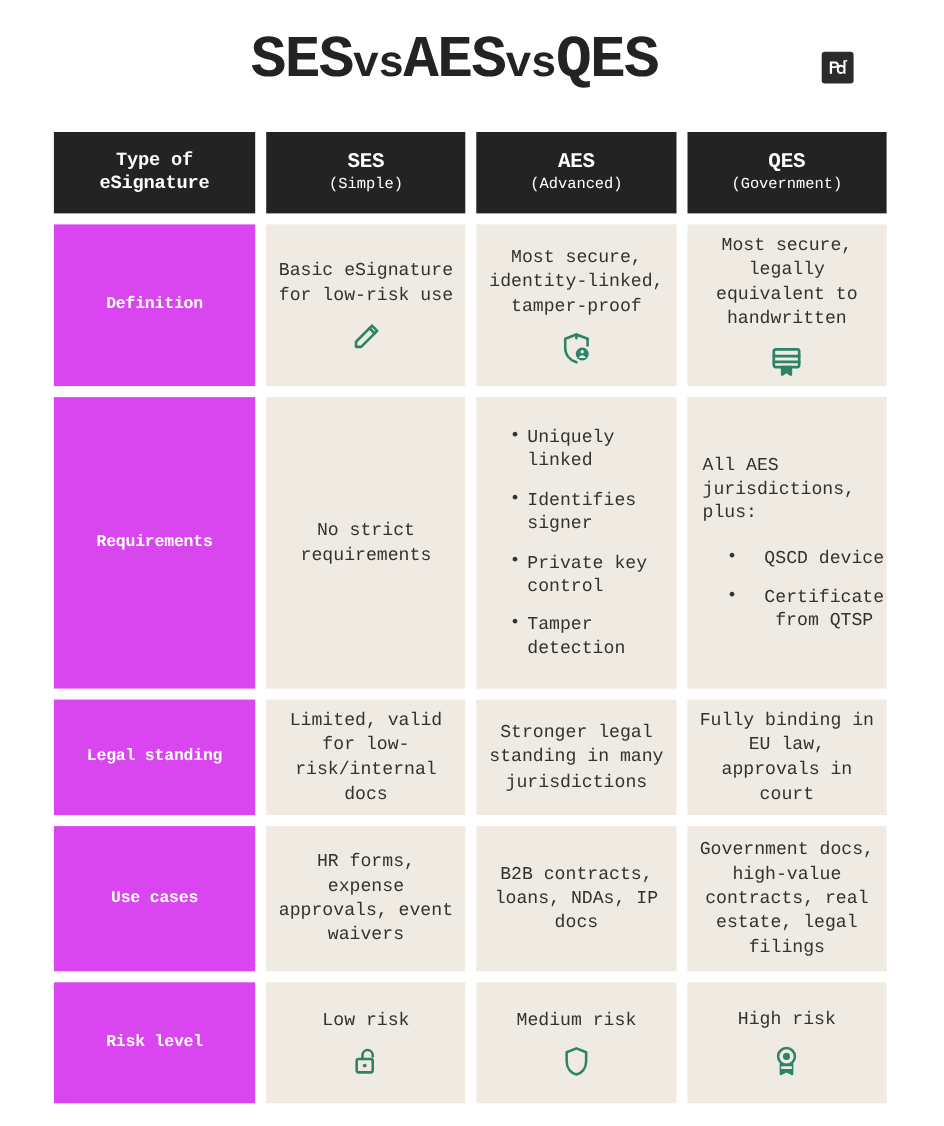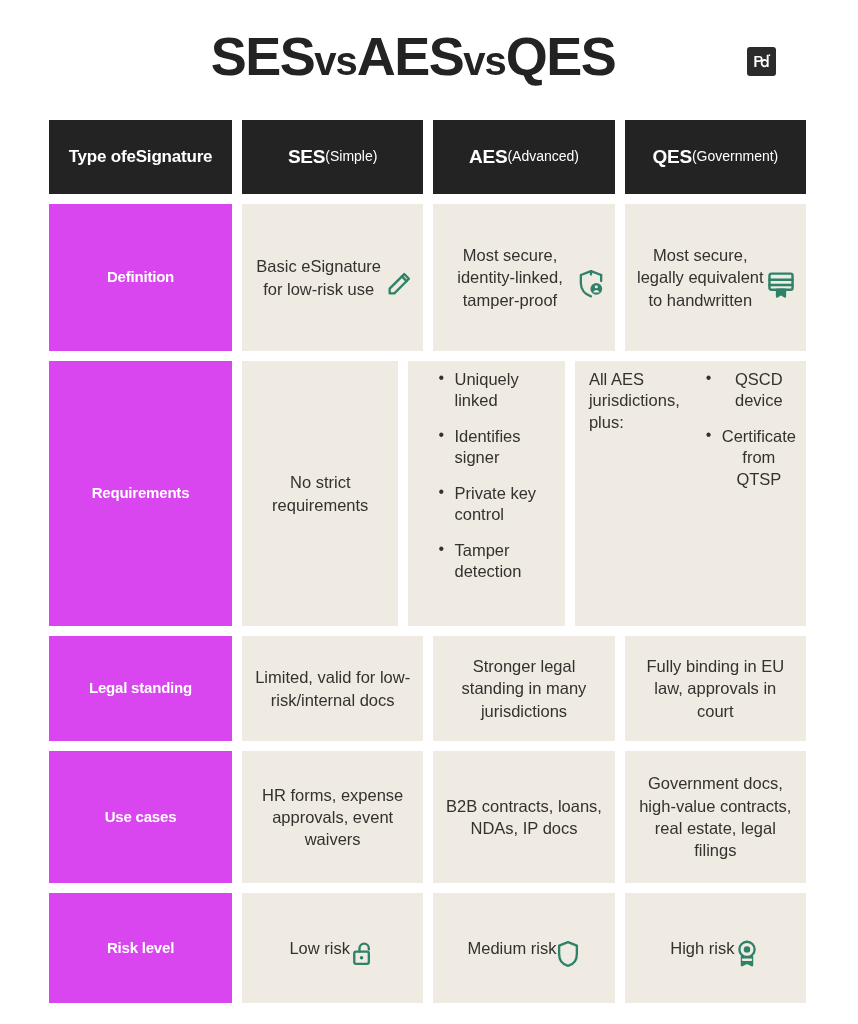--- a/index.html
+++ b/index.html
@@ -12,20 +12,21 @@
     height: 1024px;
     font-family: "Liberation Sans", sans-serif;
     overflow: hidden;
   }
   .page {
     position: relative;
     width: 826px;
     height: 1024px;
     background: #ffffff;
     box-sizing: border-box;
+    font-family: Liberation Mono, monospace;
   }
 
   
   .title-bar {
     position: relative;
     height: 112px;
     display: flex;
     align-items: center;
     justify-content: center;
   }
@@ -66,21 +67,21 @@
     flex-direction: column;
     gap: 10px;
   }
   .row {
     display: flex;
     gap: 10px;
   }
   .cell {
     box-sizing: border-box;
     display: flex;
-    flex-direction: row;
+    flex-direction: column;
     align-items: center;
     justify-content: center;
     text-align: center;
     padding: 8px 10px;
   }
   .cell.label {
     width: 183px;
     flex: 0 0 183px;
     background: #d946ef;
     color: #ffffff;

